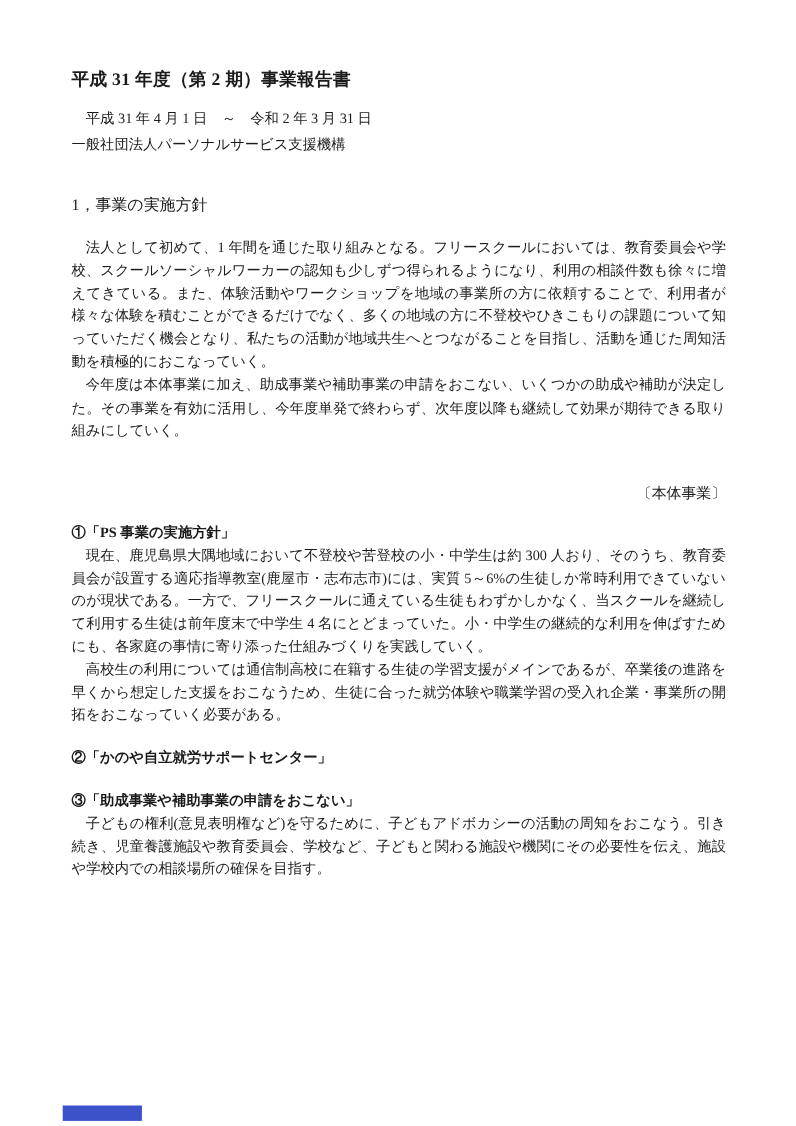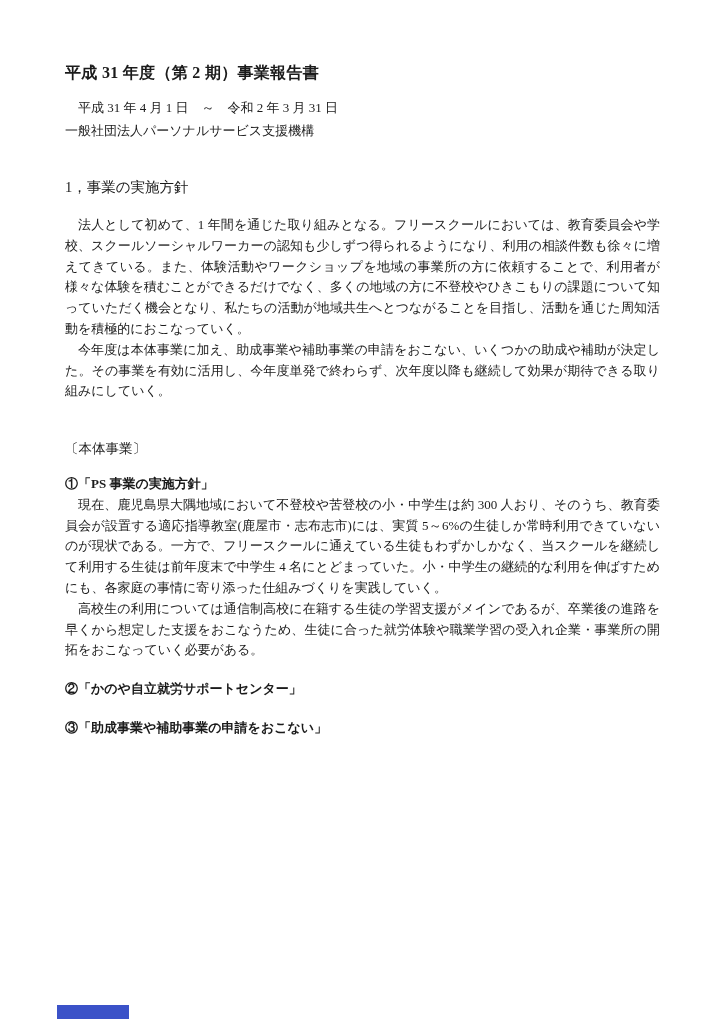--- a/index.html
+++ b/index.html
@@ -50,20 +50,21 @@
     text-align: justify;
     text-indent: 13px;
   }
   .para.first {
     margin-top: 17px;
   }
   .bracket-label {
     font-size: 13.5px;
     line-height: 20.8px;
     margin-top: 37px;
+    text-align: right;
   }
   .item-heading {
     font-size: 13px;
     font-weight: 700;
     line-height: 20.8px;
     margin: 14px 0 0 0;
   }
   .item-heading.spaced {
     margin-top: 18px;
   }
@@ -101,18 +102,19 @@
       <p class="para">現在、鹿児島県大隅地域において不登校や苦登校の小・中学生は約 300 人おり、そのうち、教育委員会が設置する適応指導教室(鹿屋市・志布志市)には、実質 5～6%の生徒しか常時利用できていないのが現状である。一方で、フリースクールに通えている生徒もわずかしかなく、当スクールを継続して利用する生徒は前年度末で中学生 4 名にとどまっていた。小・中学生の継続的な利用を伸ばすためにも、各家庭の事情に寄り添った仕組みづくりを実践していく。</p>
       <p class="para">高校生の利用については通信制高校に在籍する生徒の学習支援がメインであるが、卒業後の進路を早くから想定した支援をおこなうため、生徒に合った就労体験や職業学習の受入れ企業・事業所の開拓をおこなっていく必要がある。</p>
     </div>
 
     <div>
       <h3 class="item-heading spaced">②「かのや自立就労サポートセンター」</h3>
     </div>
 
     <div>
       <h3 class="item-heading spaced">③「助成事業や補助事業の申請をおこない」</h3>
+      <p class="para">子どもの権利(意見表明権など)を守るために、子どもアドボカシーの活動の周知をおこなう。引き続き、児童養護施設や教育委員会、学校など、子どもと関わる施設や機関にその必要性を伝え、施設や学校内での相談場所の確保を目指す。</p>
     </div>
 
   </div>
 
   <div class="accent-bar" style="background: rgb(59, 82, 200);"></div>
 </div>
 
 </body></html>

